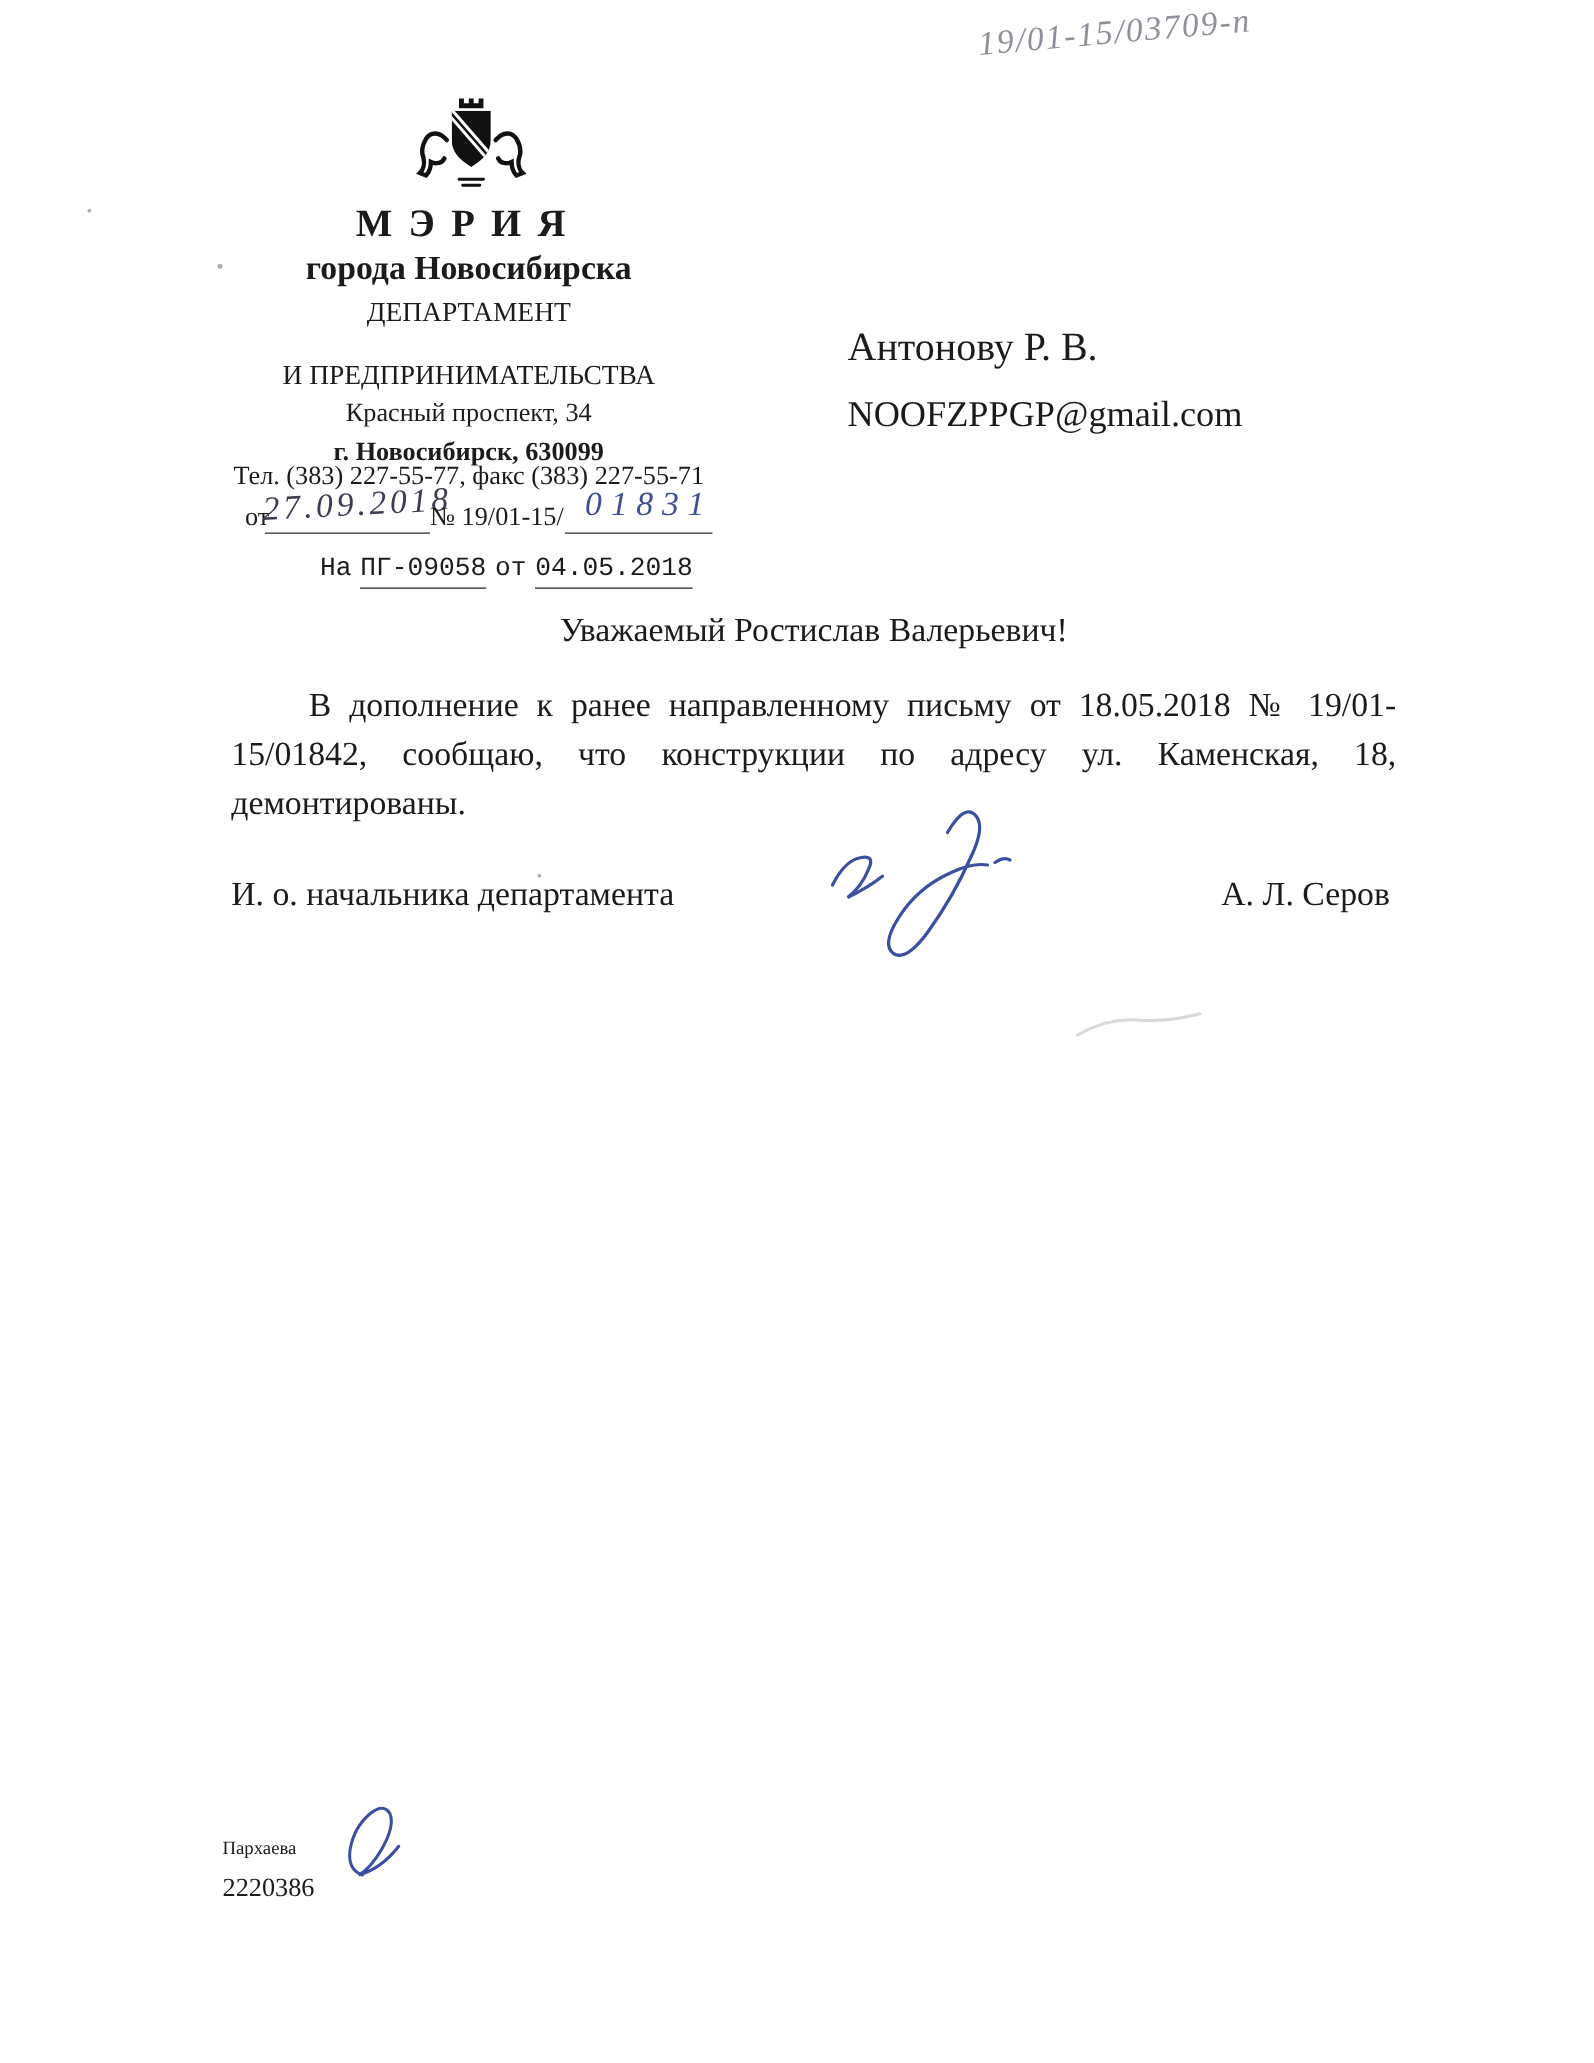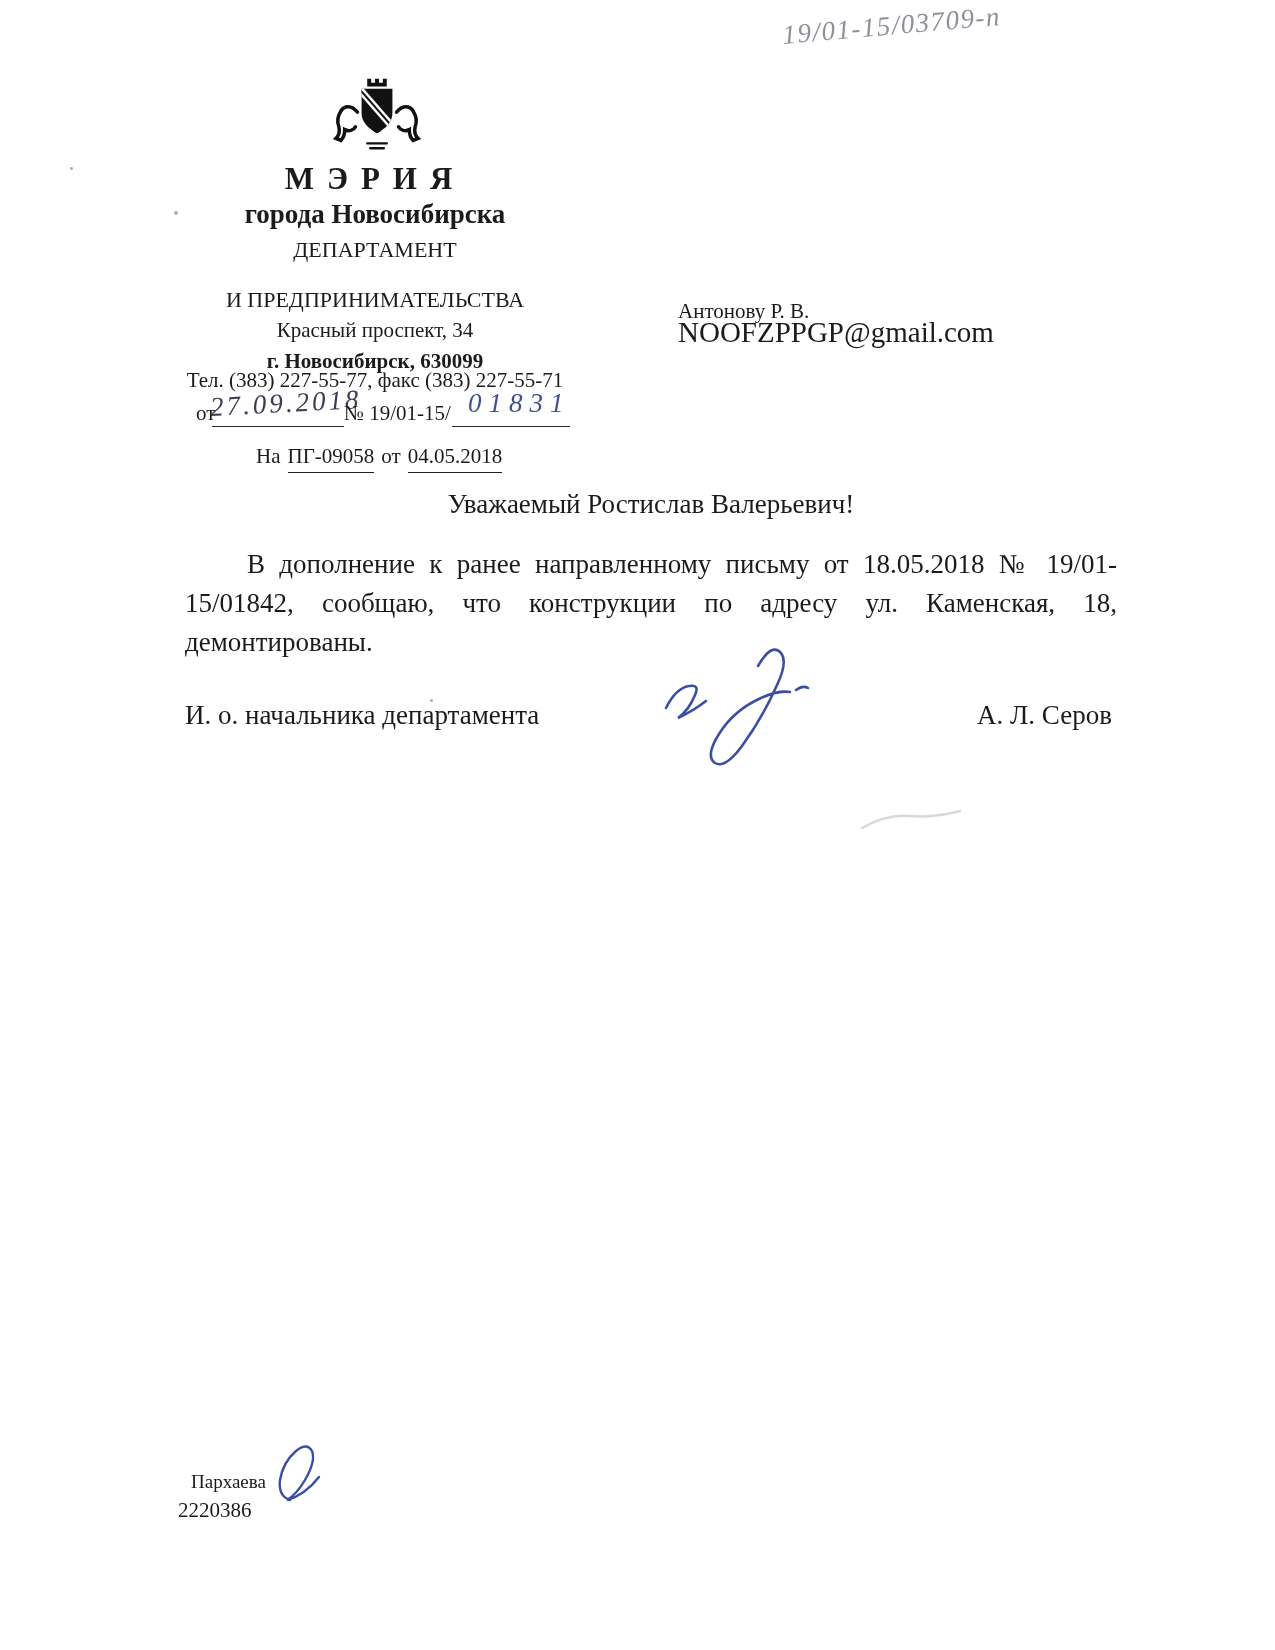--- a/index.html
+++ b/index.html
@@ -38,43 +38,43 @@
   .ref-from      { left:196px; top:401px; font-size:21px; }
   .hw-date       { left:210px; top:388px; font-size:27px; font-style:italic;
                    color:#3c3c52; letter-spacing:3px; transform:rotate(-3deg); white-space:nowrap; }
   .ref-num-label { left:344px; top:401px; font-size:21px; }
   .hw-number     { left:468px; top:388px; font-size:27px; font-style:italic;
                    color:#3f4f93; letter-spacing:7px; white-space:nowrap; }
   .uline { border-bottom:1.6px solid #2a2a2a; height:0; }
   .uline-date { left:212px; top:426px; width:132px; }
   .uline-num  { left:452px; top:426px; width:118px; }
 
-  .reply { left:256px; top:444px; font-size:21px; display:flex; gap:7px; }
+  .reply { left:256px; top:444px; font-size:21px; display:flex; gap:7px;font-family:Liberation Mono, monospace; }
   .reply .ul { border-bottom:1.4px solid #222; padding-bottom:3px; }
 
-  .addr-name  { left:678px; top:259px; font-size:21px;margin-top:40px; }
+  .addr-name  { left:678px; top:259px; font-size:32px; }
   .addr-email { left:678px; top:316px; font-size:29px; }
 
   .salutation { left:185px; top:489px; width:932px; text-align:center; font-size:27px; }
 
   .body-par {
     left:185px; top:545px; width:932px;
     font-size:27px; line-height:39px;
     text-align:justify; text-indent:62px;
   }
 
   .sig-pos  { left:185px; top:700px; font-size:27px; }
   .sig-name { left:977px; top:700px; font-size:27px; }
 
   .sig-svg      { left:636px; top:636px; width:205px; height:170px; }
   .initials-svg { left:256px; top:1436px; width:90px; height:90px; }
   .smudge-svg   { left:856px; top:802px; width:110px; height:40px; opacity:.55; }
   .sig-svg svg, .initials-svg svg, .smudge-svg svg { width:100%; height:100%; display:block; }
 
-  .exec       { left:191px; top:1471px; font-size:19px; }
+  .exec       { left:178px; top:1471px; font-size:15px; }
   .exec-phone { left:178px; top:1498px; font-size:21px; }
 
   .speck { background:#6a6a6a; border-radius:50%; opacity:.55; }
   .speck1 { left:174px; top:211px; width:4px; height:4px; }
   .speck2 { left:70px;  top:167px; width:3px; height:3px; }
   .speck3 { left:430px; top:699px; width:3px; height:3px; }
 </style>
 </head>
 <body>
 

